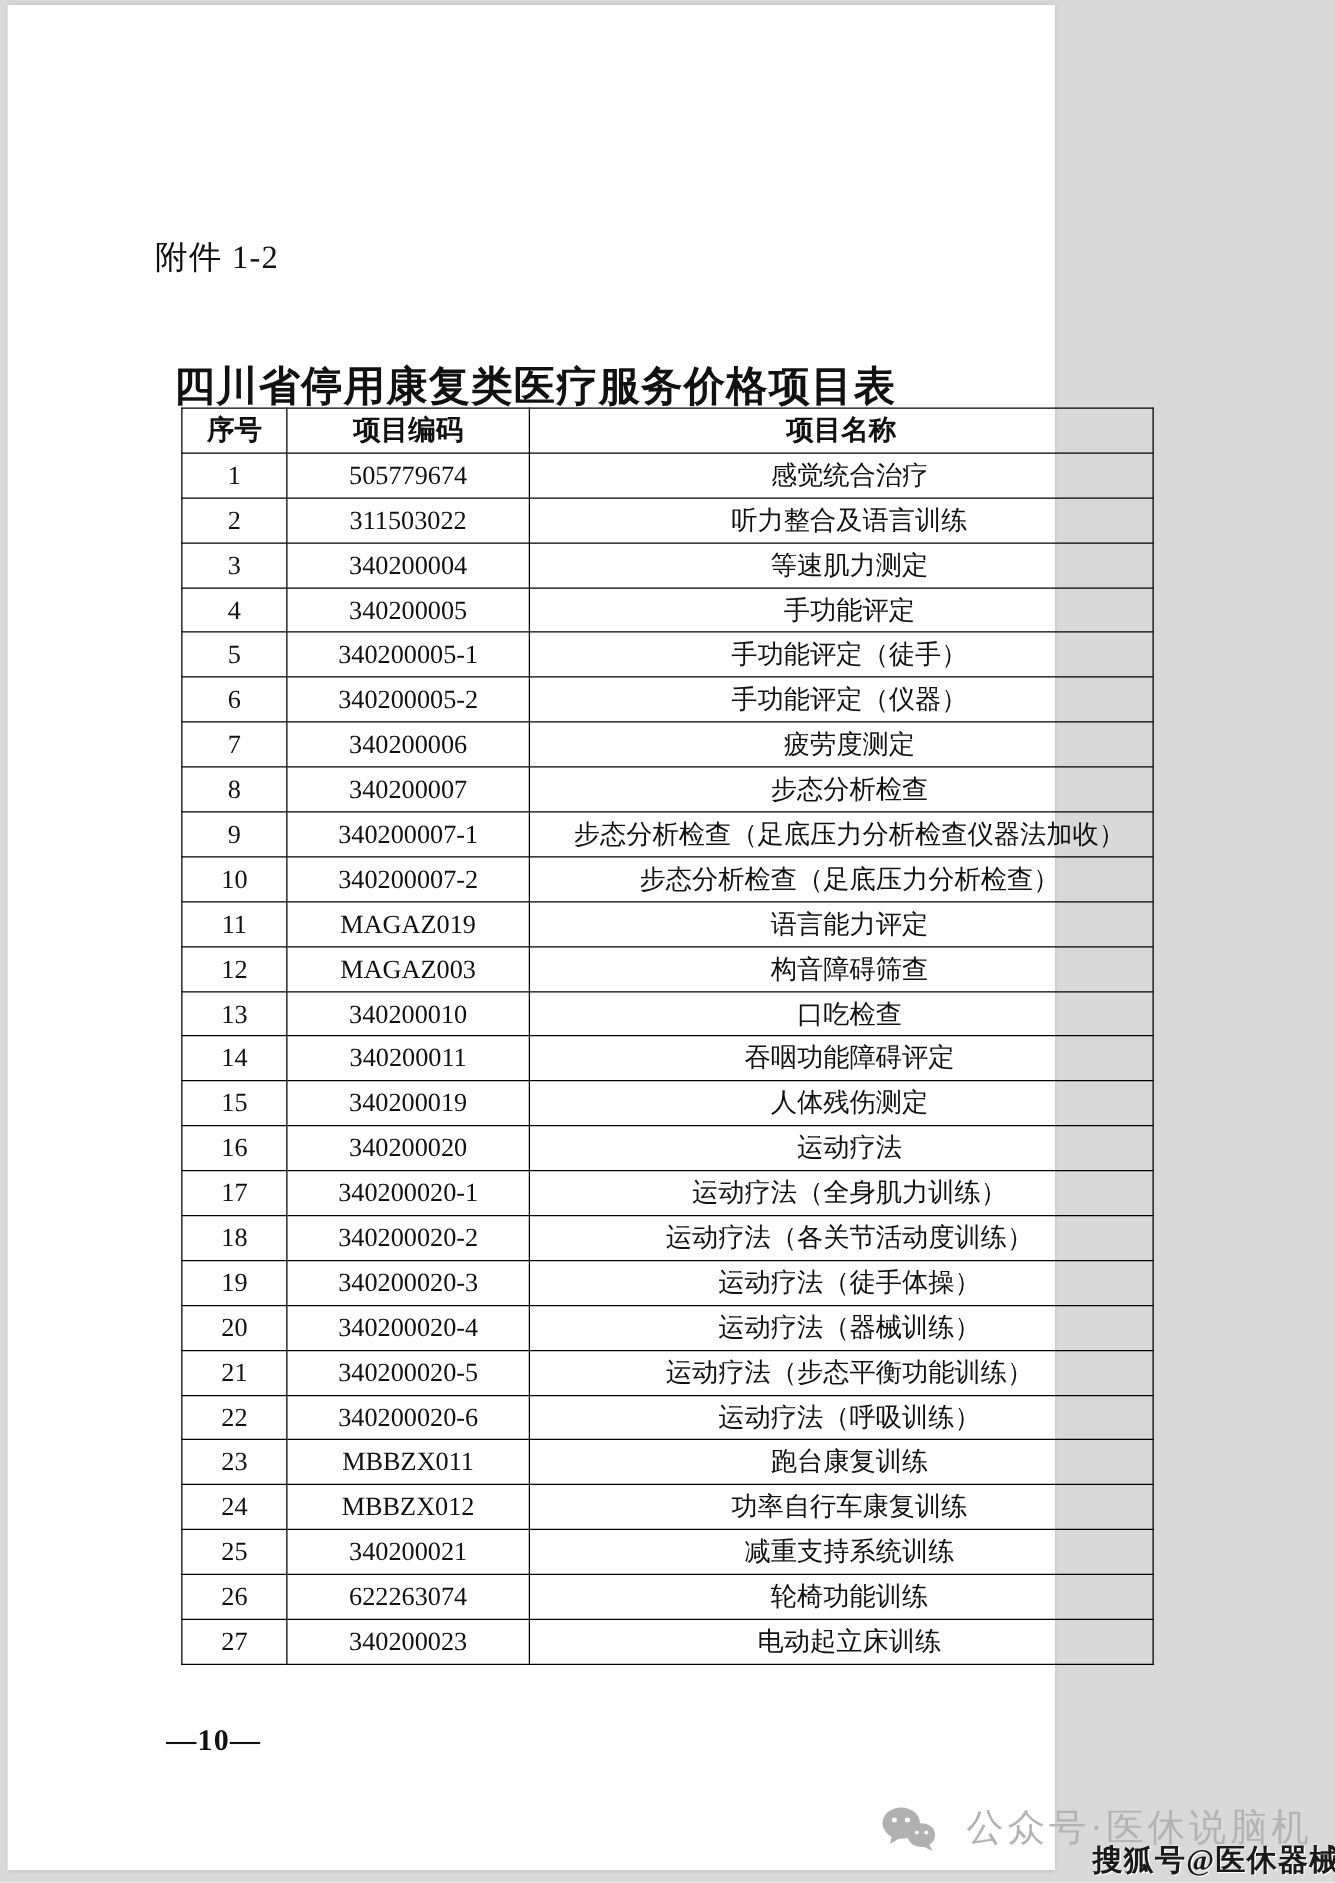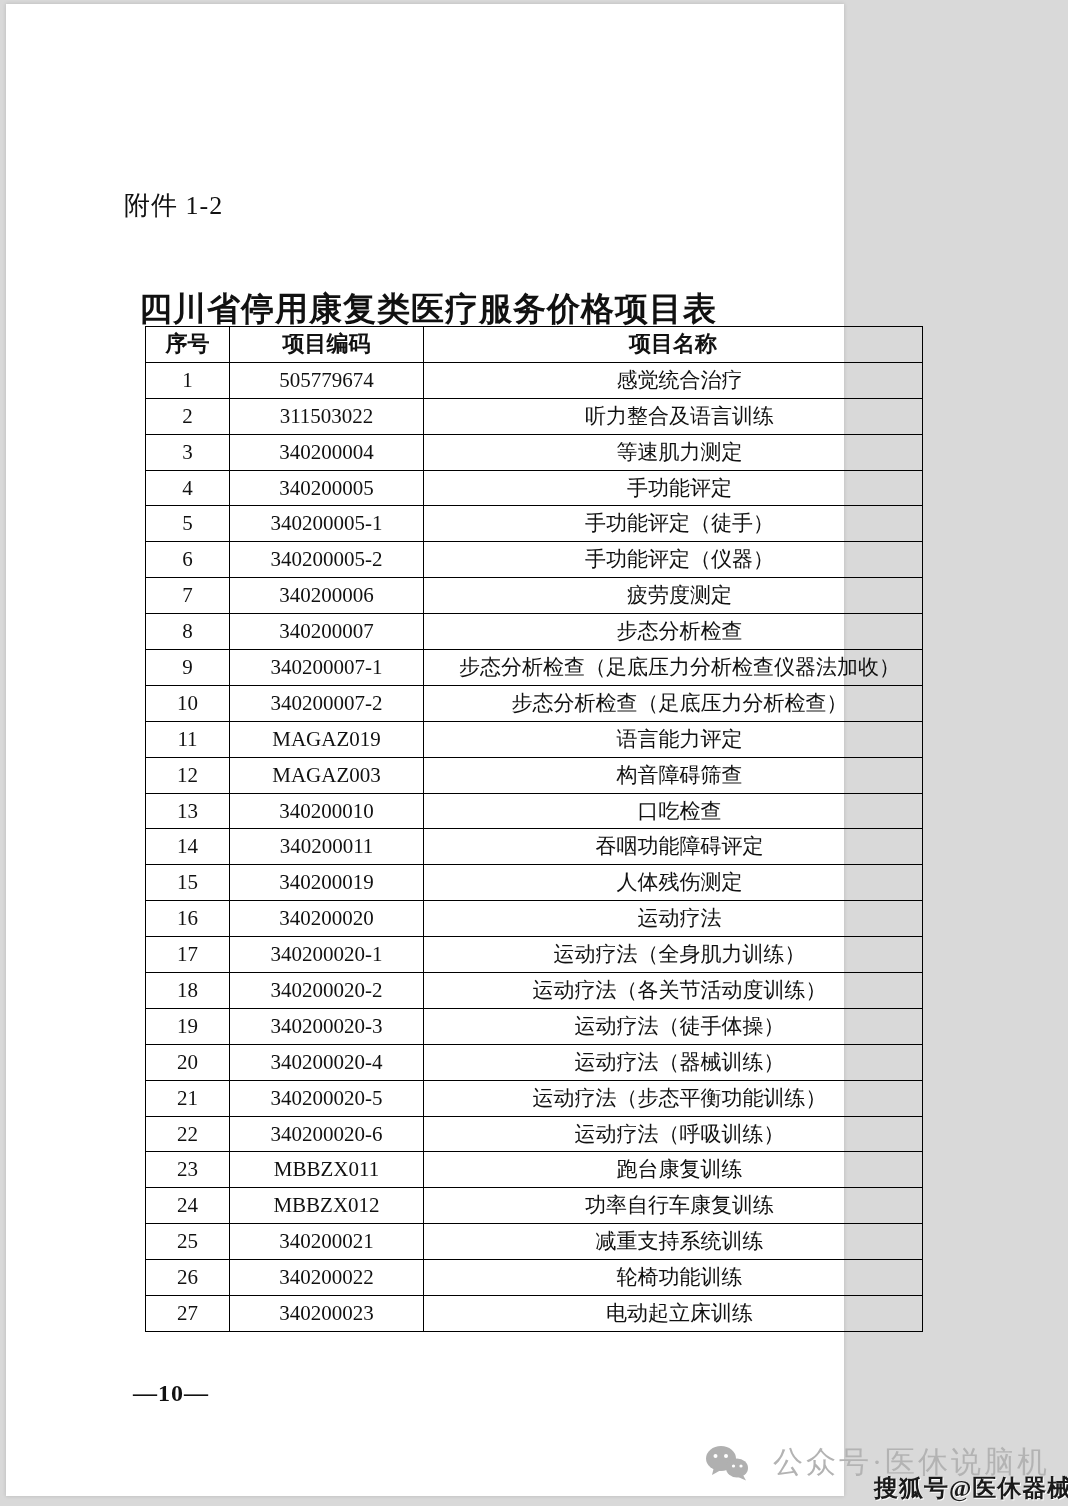--- a/index.html
+++ b/index.html
@@ -233,21 +233,21 @@
           <td class="c1">MBBZX012</td>
           <td class="c2">功率自行车康复训练</td>
         </tr>
         <tr>
           <td class="c0">25</td>
           <td class="c1">340200021</td>
           <td class="c2">减重支持系统训练</td>
         </tr>
         <tr>
           <td class="c0">26</td>
-          <td class="c1">340200022</td>
+          <td class="c1">622263074</td>
           <td class="c2">轮椅功能训练</td>
         </tr>
         <tr>
           <td class="c0">27</td>
           <td class="c1">340200023</td>
           <td class="c2">电动起立床训练</td>
         </tr>
       </tbody>
   </table>
 

